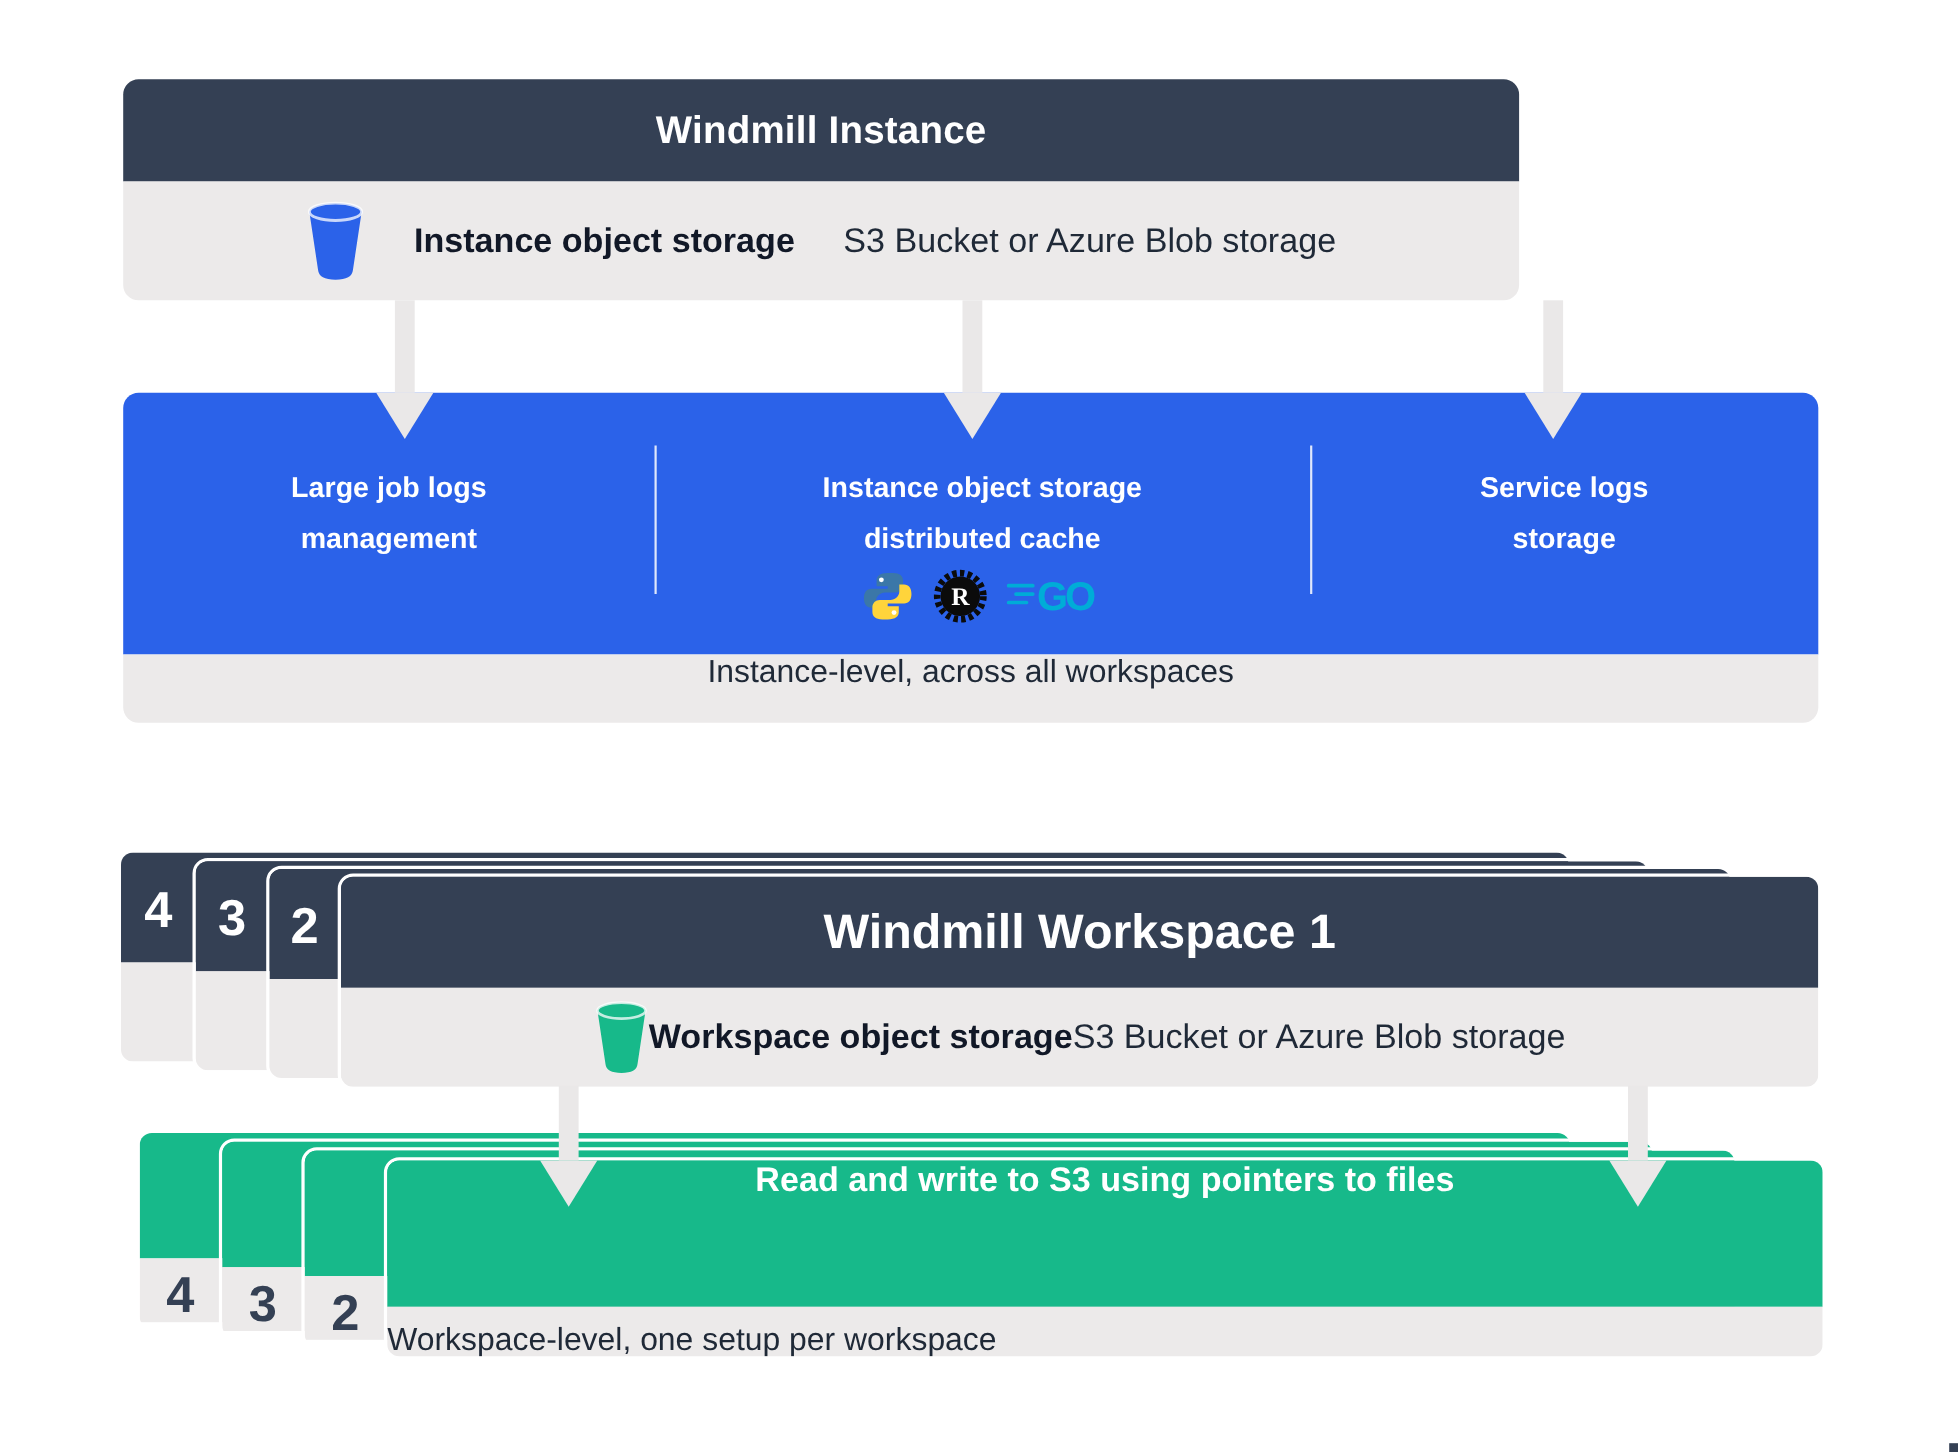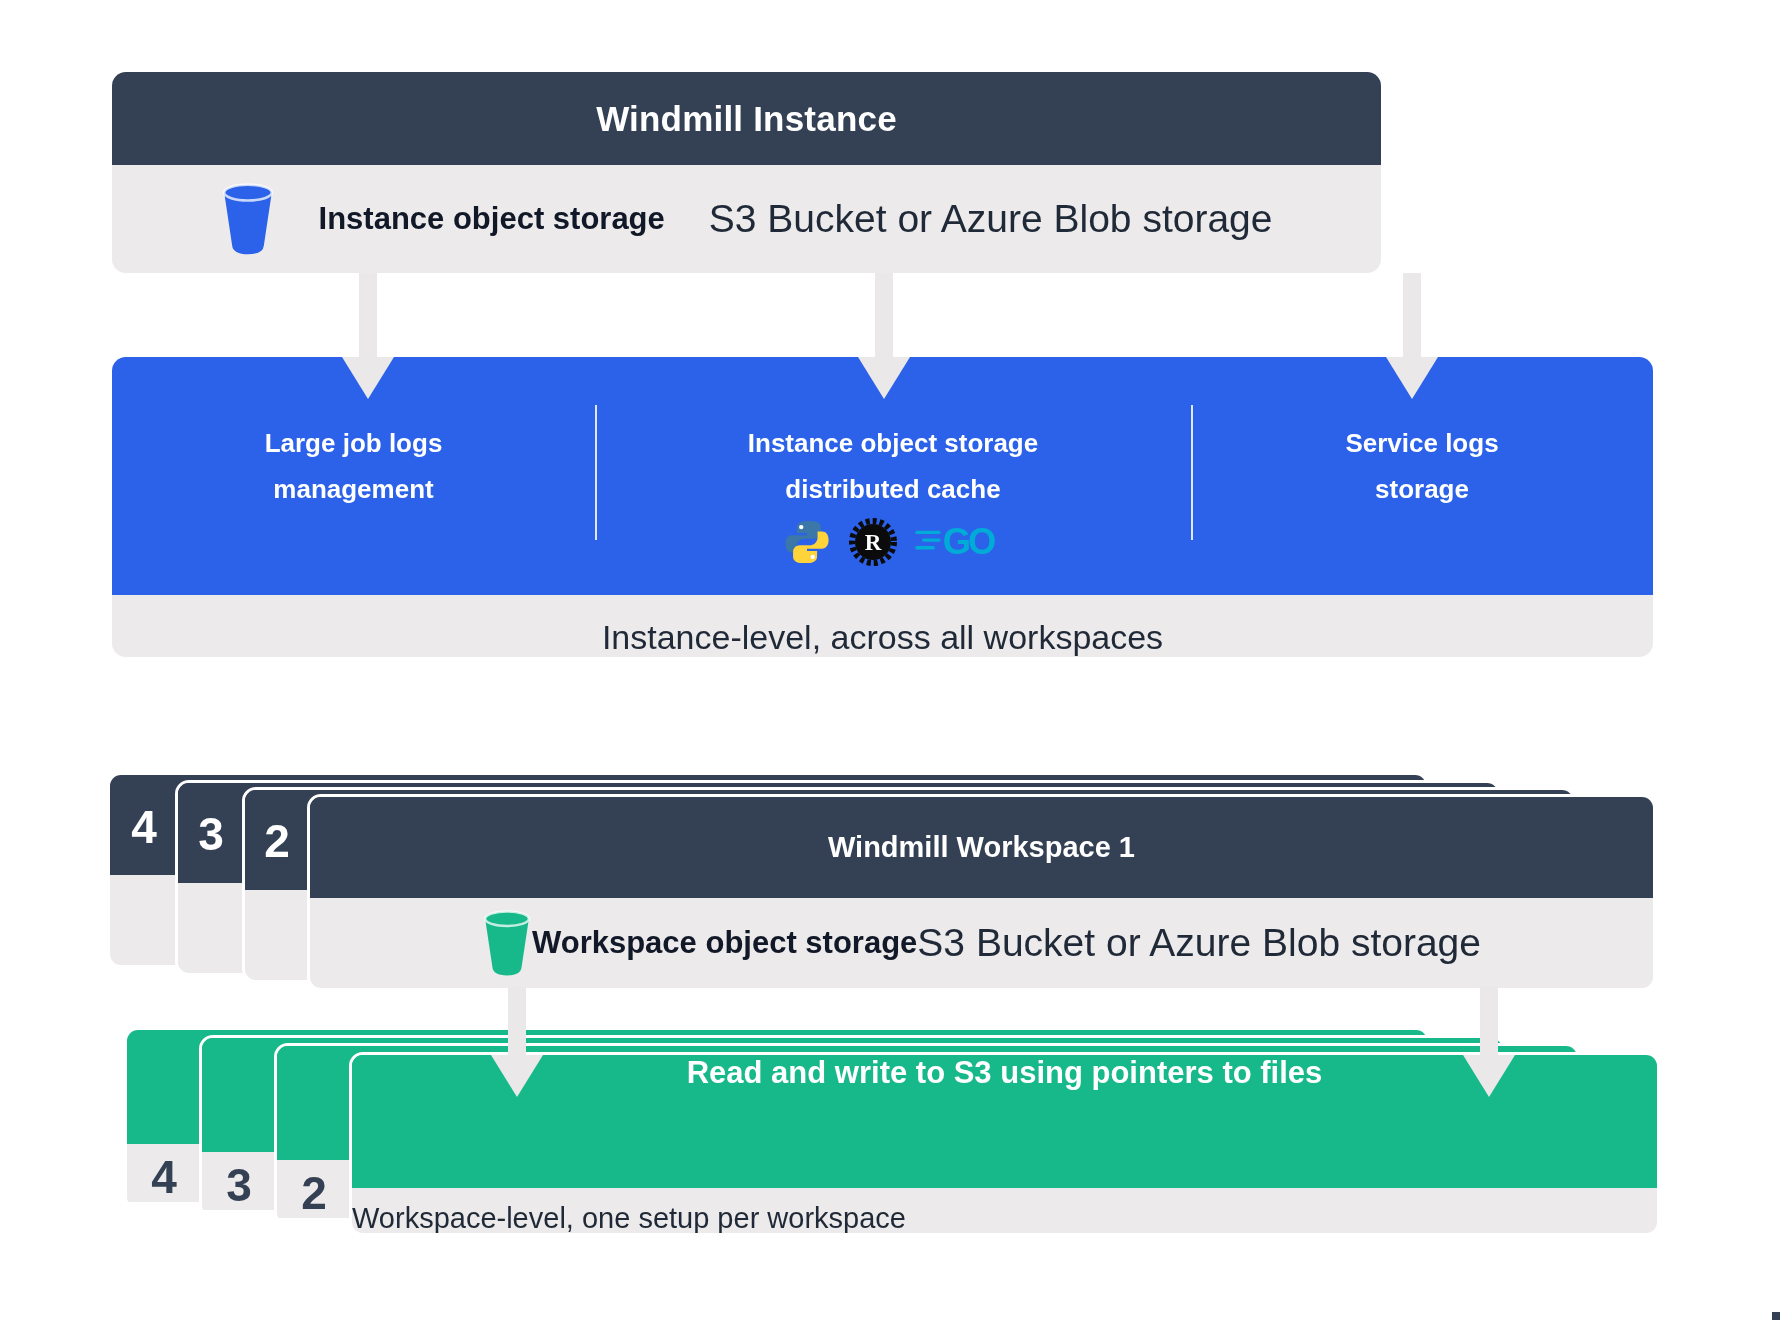--- a/index.html
+++ b/index.html
@@ -11,46 +11,46 @@
   
   .card-header{
     background:var(--navy);color:#fff;display:flex;align-items:center;justify-content:center;
     font-weight:700;font-size:35px;letter-spacing:.2px;border-radius:14px 14px 0 0;
   }
   .storage-row{
     background:var(--gray);display:flex;align-items:center;justify-content:center;gap:44px;
     border-radius:0 0 14px 14px;
   }
   .row-label{font-size:31px;font-weight:700;color:var(--ink);}
-  .row-detail{font-size:39px;font-weight:400;color:var(--ink-soft);}
+  .row-detail{font-size:31px;font-weight:400;color:var(--ink-soft);}
   .bucket{display:block;}
   
   .arrow{position:absolute;width:52px;z-index:10;}
   .arrow .shaft{display:block;margin:0 auto;width:18px;background:var(--arrow);}
   .arrow .head{display:block;width:0;height:0;
     border-left:26px solid transparent;border-right:26px solid transparent;
     border-top:42px solid var(--arrow);}
   
   .blue-box{background:var(--blue);border-radius:14px 14px 0 0;position:absolute;}
   .col-label{
     position:absolute;text-align:center;color:#fff;font-size:26px;font-weight:700;
     line-height:46px;white-space:pre-line;
   }
   .divider{position:absolute;width:2px;background:rgba(255,255,255,.85);}
   .lang-row{position:absolute;display:flex;align-items:center;justify-content:center;gap:16px;}
   .bar{
-    position:absolute;background:var(--gray);display:flex;align-items:flex-end;justify-content:center;
-    font-size:34px;color:var(--ink-soft);border-radius:0 0 14px 14px;
+    position:absolute;background:var(--gray);display:flex;align-items:flex-start;justify-content:center;
+    font-size:29px;color:var(--ink-soft);border-radius:0 0 14px 14px;
   }
   
   .stack-card{position:absolute;border:3px solid #fff;border-radius:14px;overflow:hidden;box-sizing:border-box;}
   .ws-head{background:var(--navy);height:100px;}
   .ws-body{background:var(--gray);height:90px;}
   .ws-main-head{background:var(--navy);height:101px;display:flex;align-items:center;justify-content:center;
-    color:#fff;font-size:29px;font-weight:700;}
+    color:#fff;font-size:44px;font-weight:700;}
   .ws-main-row{background:var(--gray);height:90px;display:flex;align-items:center;justify-content:center;}
   .gr-head{background:var(--green);height:114px;}
   .gr-body{background:var(--gray);height:58px;}
   .gr-main-head{background:var(--green);height:133px;display:flex;align-items:flex-start;justify-content:center;
     color:#fff;font-size:31px;font-weight:700;}
   .gr-main-foot{background:var(--gray);height:61px;display:flex;align-items:center;justify-content:flex-start;
     font-size:29px;color:var(--ink-soft);}
   .stack-num{
     position:absolute;width:68px;height:56px;line-height:56px;text-align:center;
     font-size:46px;font-weight:700;z-index:6;

